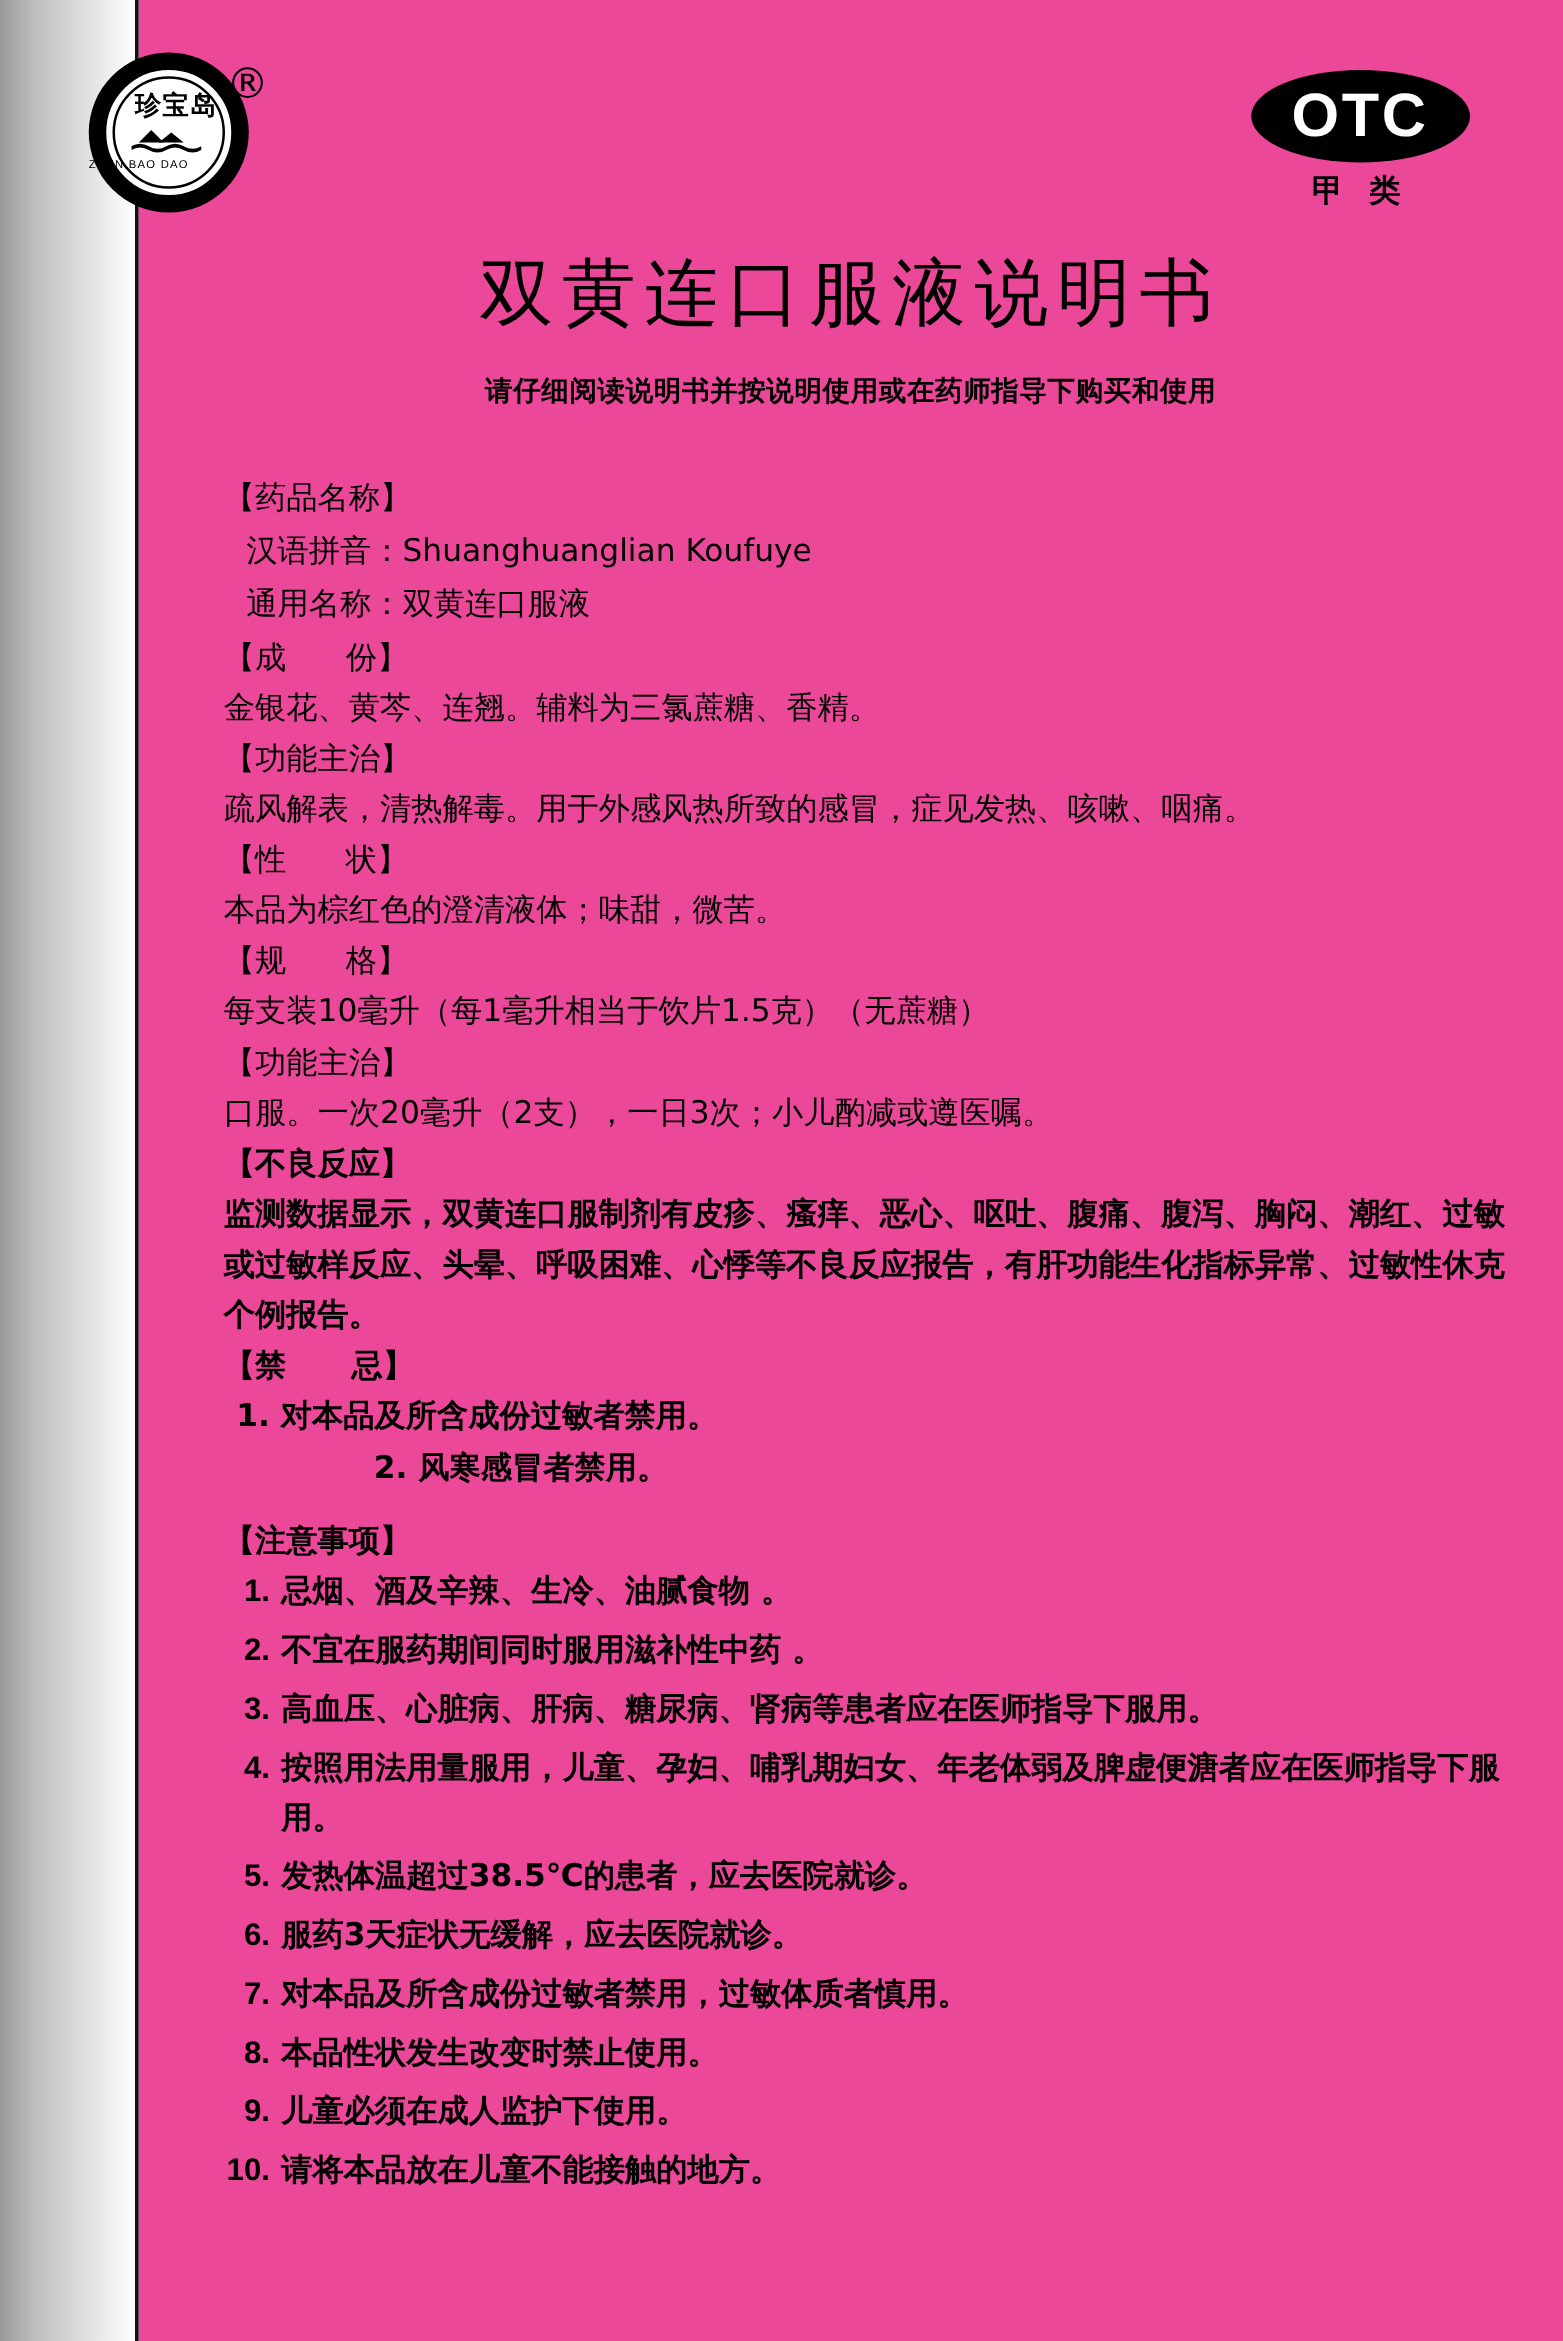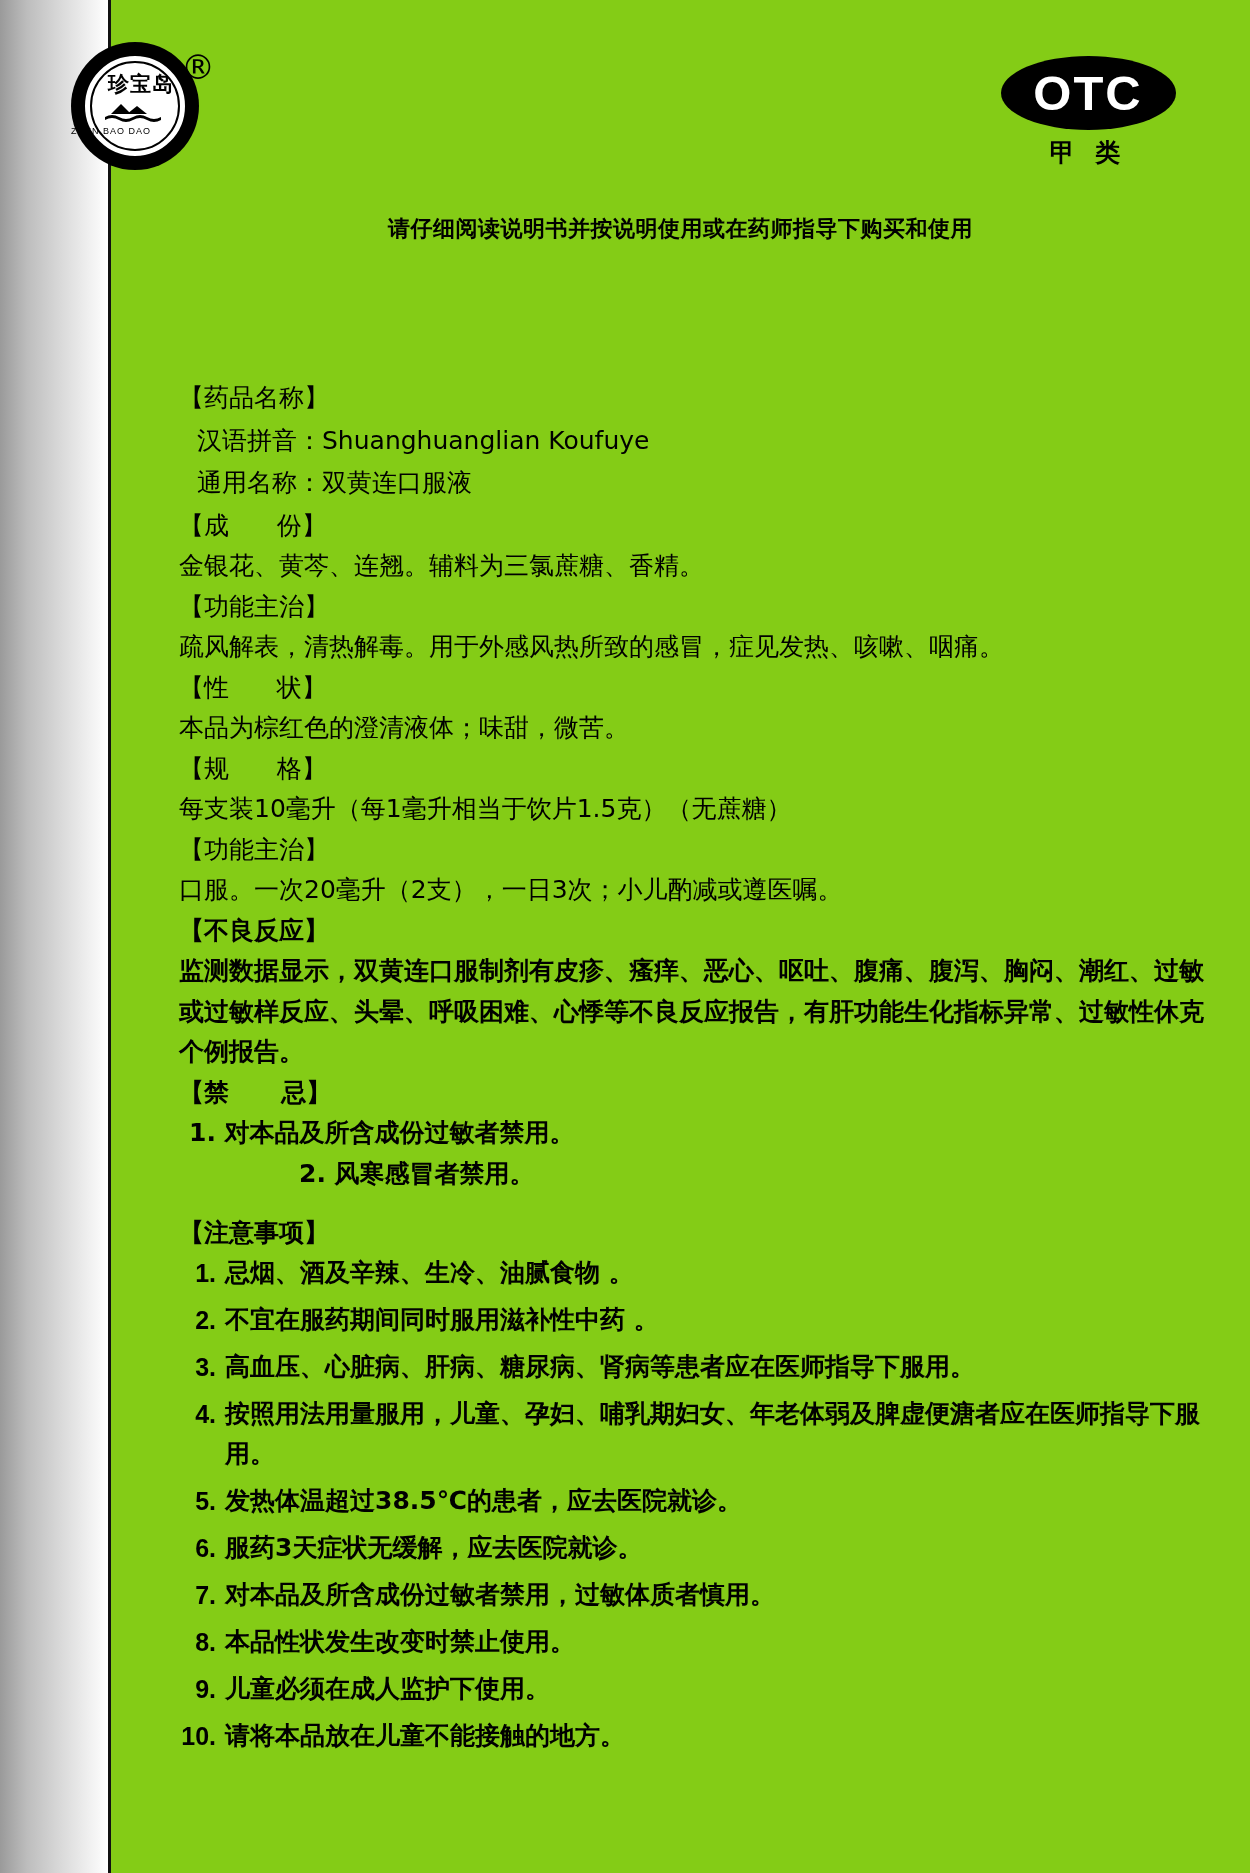--- a/index.html
+++ b/index.html
@@ -33,21 +33,21 @@
     background: #111;
   }
 
   
   .page {
     position: absolute;
     left: 111px;
     top: 0;
     right: 0;
     bottom: 0;
-    background: #84cc16;
+    background: #ec4899;
     text-decoration: underline;
   }
 
   
   .logo-wrap {
     position: absolute;
     left: -40px;
     top: 42px;
     width: 140px;
     height: 140px;
@@ -153,21 +153,21 @@
     text-align: center;
   }
   .doc-title {
     font-family: "DejaVu Serif", serif;
     font-size: 59px;
     letter-spacing: 7px;
     color: #000;
     line-height: 1.15;
   }
   .doc-subtitle {
-    margin-top: 14px;
+    margin-top: 30px;
     font-size: 22px;
     font-weight: bold;
     letter-spacing: 0.5px;
     color: #000;
     font-family: "DejaVu Sans", sans-serif;
   }
 
   
   .content {
     position: absolute;
@@ -252,20 +252,21 @@
     <div class="logo-pinyin">ZHEN  BAO  DAO</div>
     <div class="reg-mark">®</div>
   </div>
 
   <div class="otc-wrap">
     <div class="otc-ellipse">OTC</div>
     <div class="otc-sub">甲 类</div>
   </div>
 
   <div class="title-block">
+    <div class="doc-title">双黄连口服液说明书</div>
     <div class="doc-subtitle">请仔细阅读说明书并按说明使用或在药师指导下购买和使用</div>
   </div>
 
   <div class="content">
 
     <div class="line">【药品名称】</div>
     <div class="line indent-1">汉语拼音：Shuanghuanglian Koufuye</div>
     <div class="line indent-1">通用名称：双黄连口服液</div>
 
     <div class="hang">

